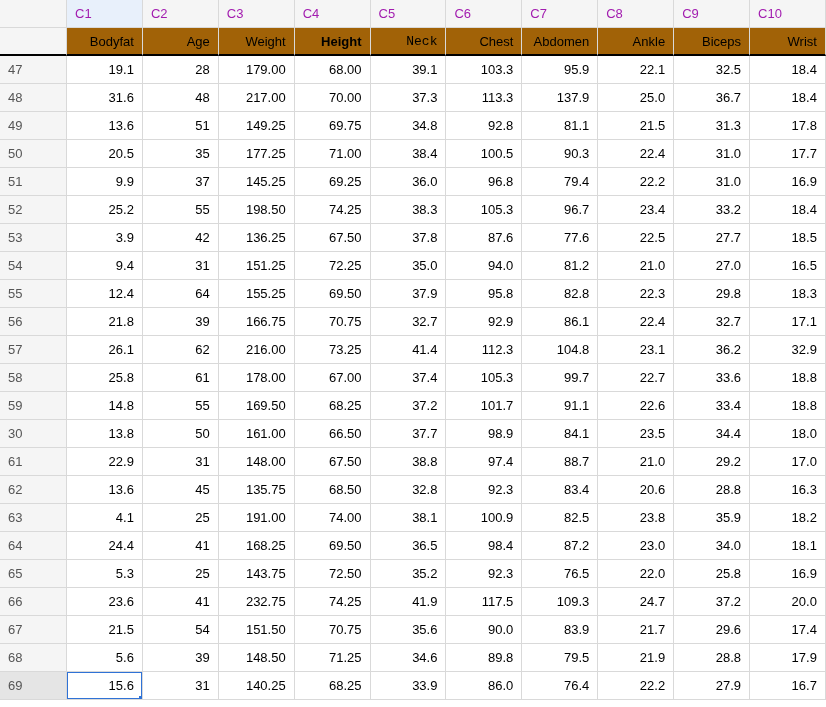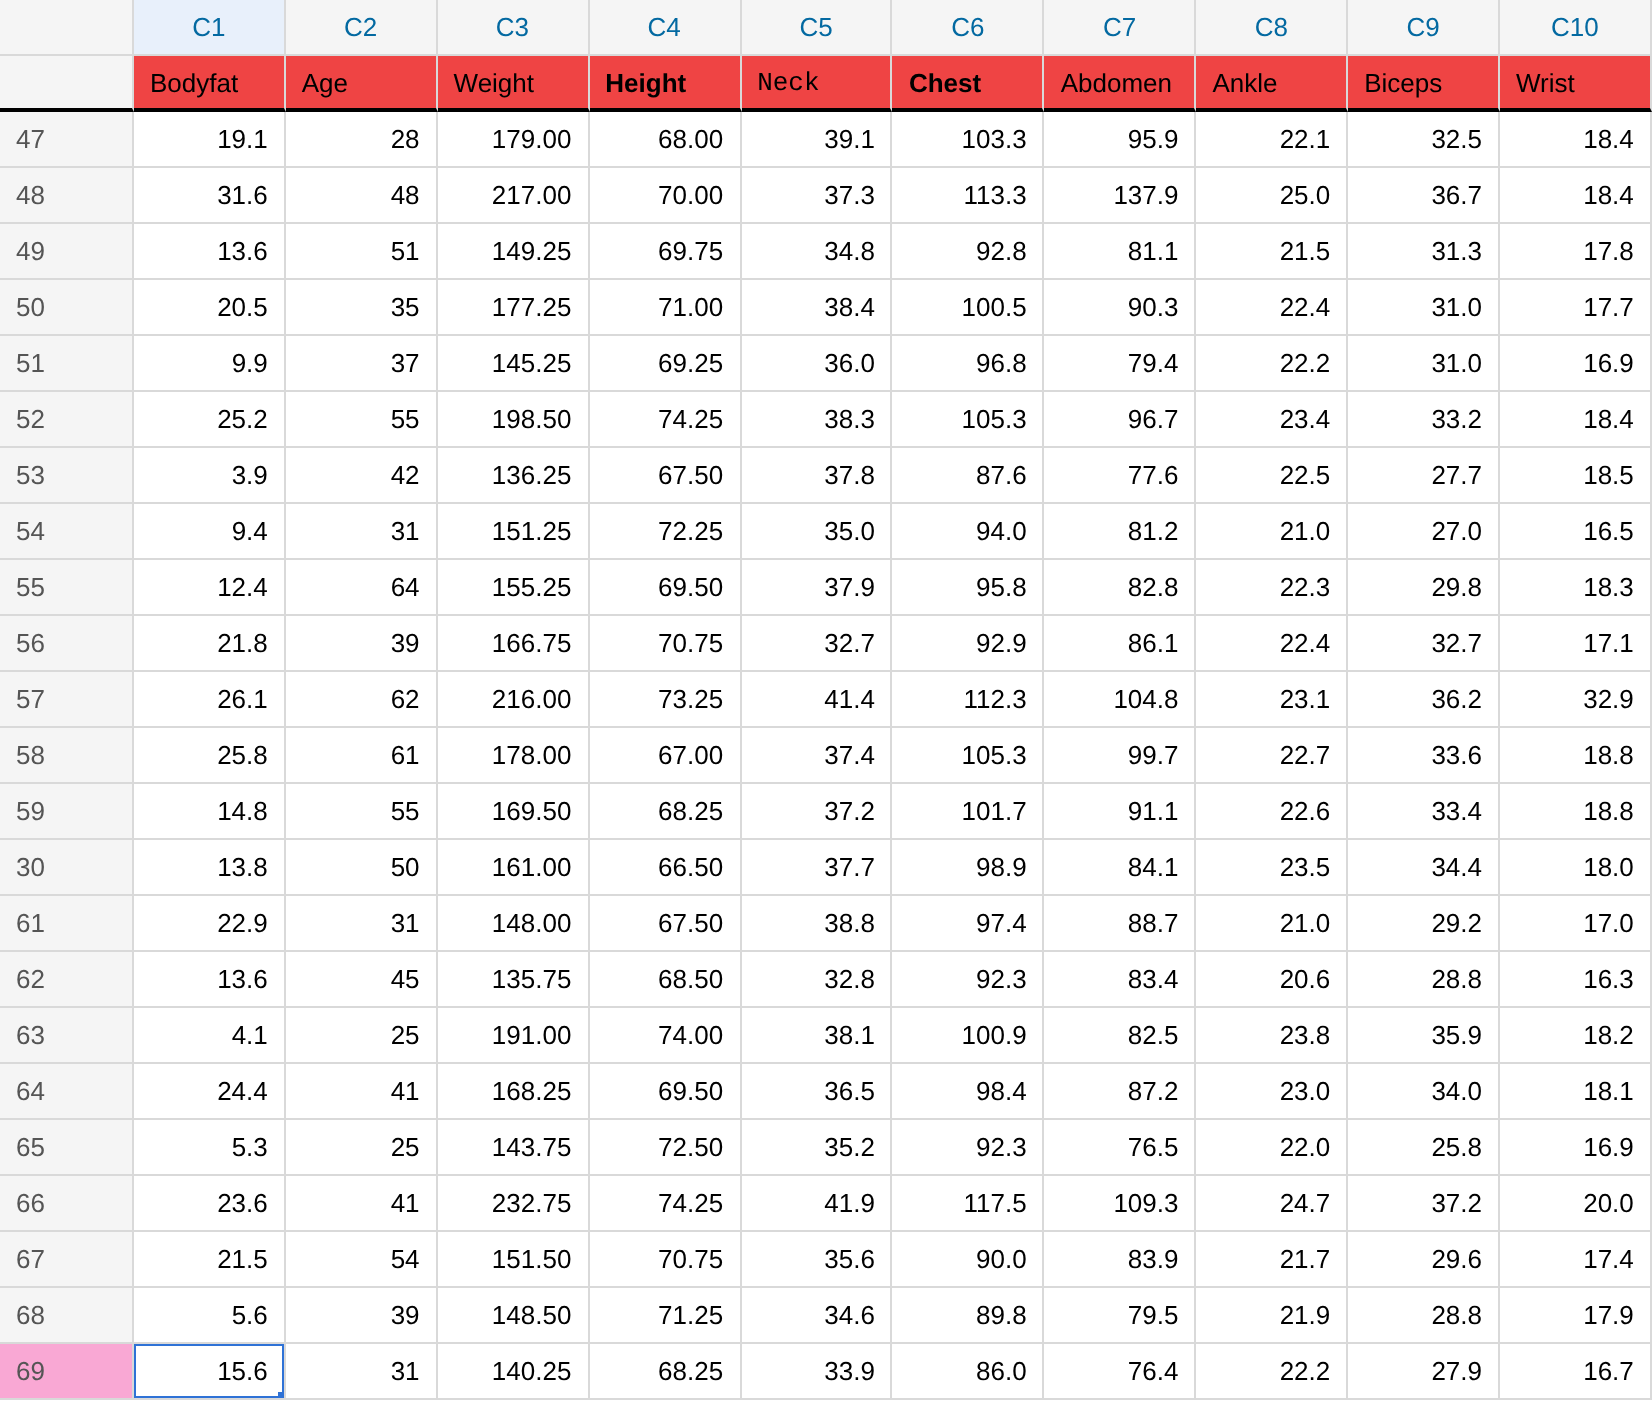--- a/index.html
+++ b/index.html
@@ -1,22 +1,22 @@
 <!DOCTYPE html>
 <html><head>
 <meta charset="utf-8">
 <style>
   html,body{margin:0;padding:0;font-family:-apple-system,BlinkMacSystemFont,"Segoe UI",Arial,sans-serif;font-size:13px;color:#000;background:#fff;}
   .grid{display:grid;grid-template-columns:67px repeat(10,75.9px);width:826px;}
   .cell{height:28px;line-height:28px;border-right:1px solid #d9d9d9;border-bottom:1px solid #d9d9d9;padding:0 8px;box-sizing:border-box;white-space:nowrap;overflow:hidden;}
-  .ch{background:#f5f5f5;text-align:center;color:#0369a1;font-weight:400;}
+  .ch{background:#f5f5f5;color:#a21caf;font-weight:400;}
   .ch.selcol{background:#e8f0fb;}
-  .nh{background:#ef4444;text-align:left;color:#000;}
+  .nh{background:#a16207;text-align:right;color:#000;}
   .rh{background:#f5f5f5;color:#555;}
-  .rh.selrow{background:#f9a8d4;}
+  .rh.selrow{background:#e5e5e5;}
   .d{text-align:right;background:#fff;}
   .corner{background:#f5f5f5;}
   .selected{position:relative;}
   .selected::after{content:"";position:absolute;inset:-1px;border:2px solid #2f72d6;pointer-events:none;}
   .selected::before{content:"";position:absolute;right:-3px;bottom:-3px;width:6px;height:6px;background:#2f72d6;pointer-events:none;}
 </style>
 </head>
 <body>
 
 <div id="grid" class="grid">
@@ -30,21 +30,21 @@
     <div class="cell ch">C7</div>
     <div class="cell ch">C8</div>
     <div class="cell ch">C9</div>
     <div class="cell ch">C10</div>
     <div class="cell ch corner" style="border-bottom: 2px solid rgb(0, 0, 0);"></div>
     <div class="cell nh" style="border-bottom: 2px solid rgb(0, 0, 0);">Bodyfat</div>
     <div class="cell nh" style="border-bottom: 2px solid rgb(0, 0, 0);">Age</div>
     <div class="cell nh" style="border-bottom: 2px solid rgb(0, 0, 0);">Weight</div>
     <div class="cell nh" style="border-bottom: 2px solid rgb(0, 0, 0); font-weight: bold;">Height</div>
     <div class="cell nh" style="border-bottom: 2px solid rgb(0, 0, 0); font-family: Liberation Mono, monospace;">Neck</div>
-    <div class="cell nh" style="border-bottom: 2px solid rgb(0, 0, 0); font-weight: bold;">Chest</div>
+    <div class="cell nh" style="border-bottom: 2px solid rgb(0, 0, 0);">Chest</div>
     <div class="cell nh" style="border-bottom: 2px solid rgb(0, 0, 0);">Abdomen</div>
     <div class="cell nh" style="border-bottom: 2px solid rgb(0, 0, 0);">Ankle</div>
     <div class="cell nh" style="border-bottom: 2px solid rgb(0, 0, 0);">Biceps</div>
     <div class="cell nh" style="border-bottom: 2px solid rgb(0, 0, 0);">Wrist</div>
     <div class="cell rh">47</div>
     <div class="cell d">19.1</div>
     <div class="cell d">28</div>
     <div class="cell d">179.00</div>
     <div class="cell d">68.00</div>
     <div class="cell d">39.1</div>

